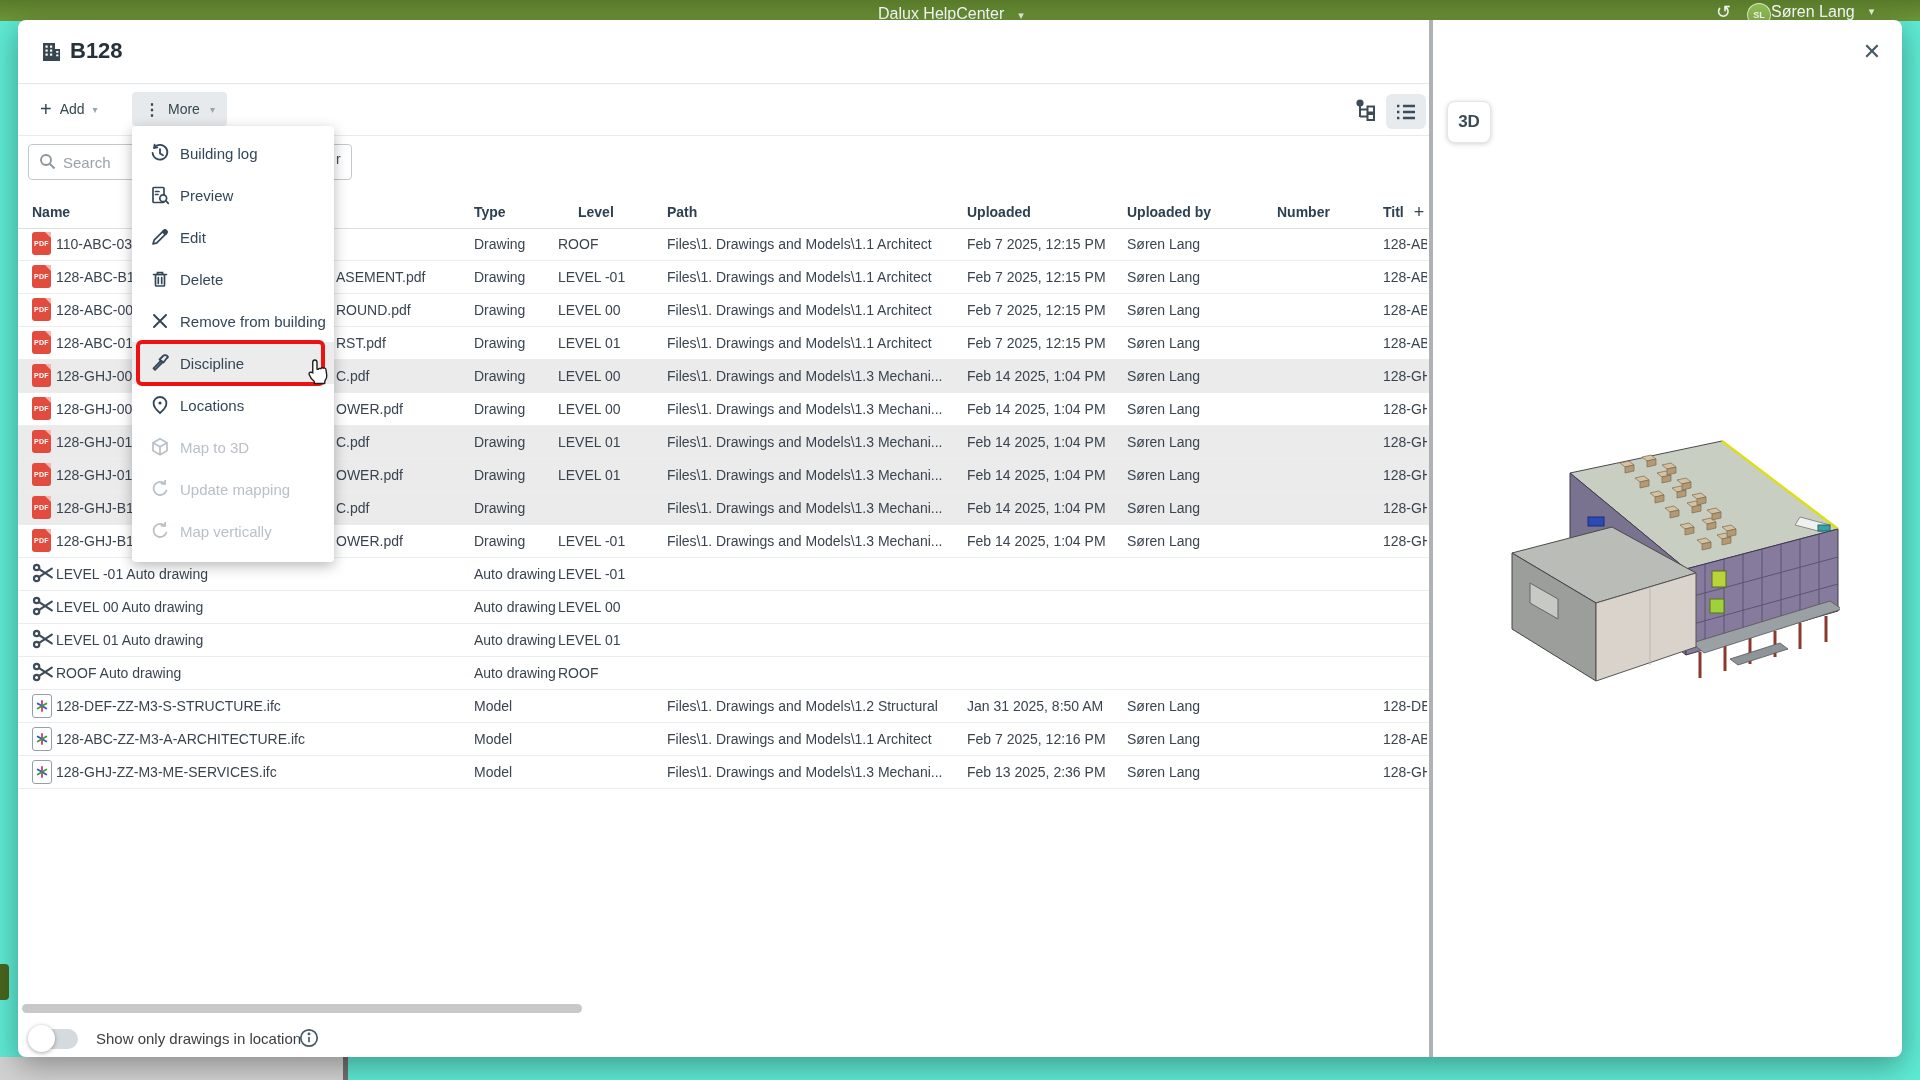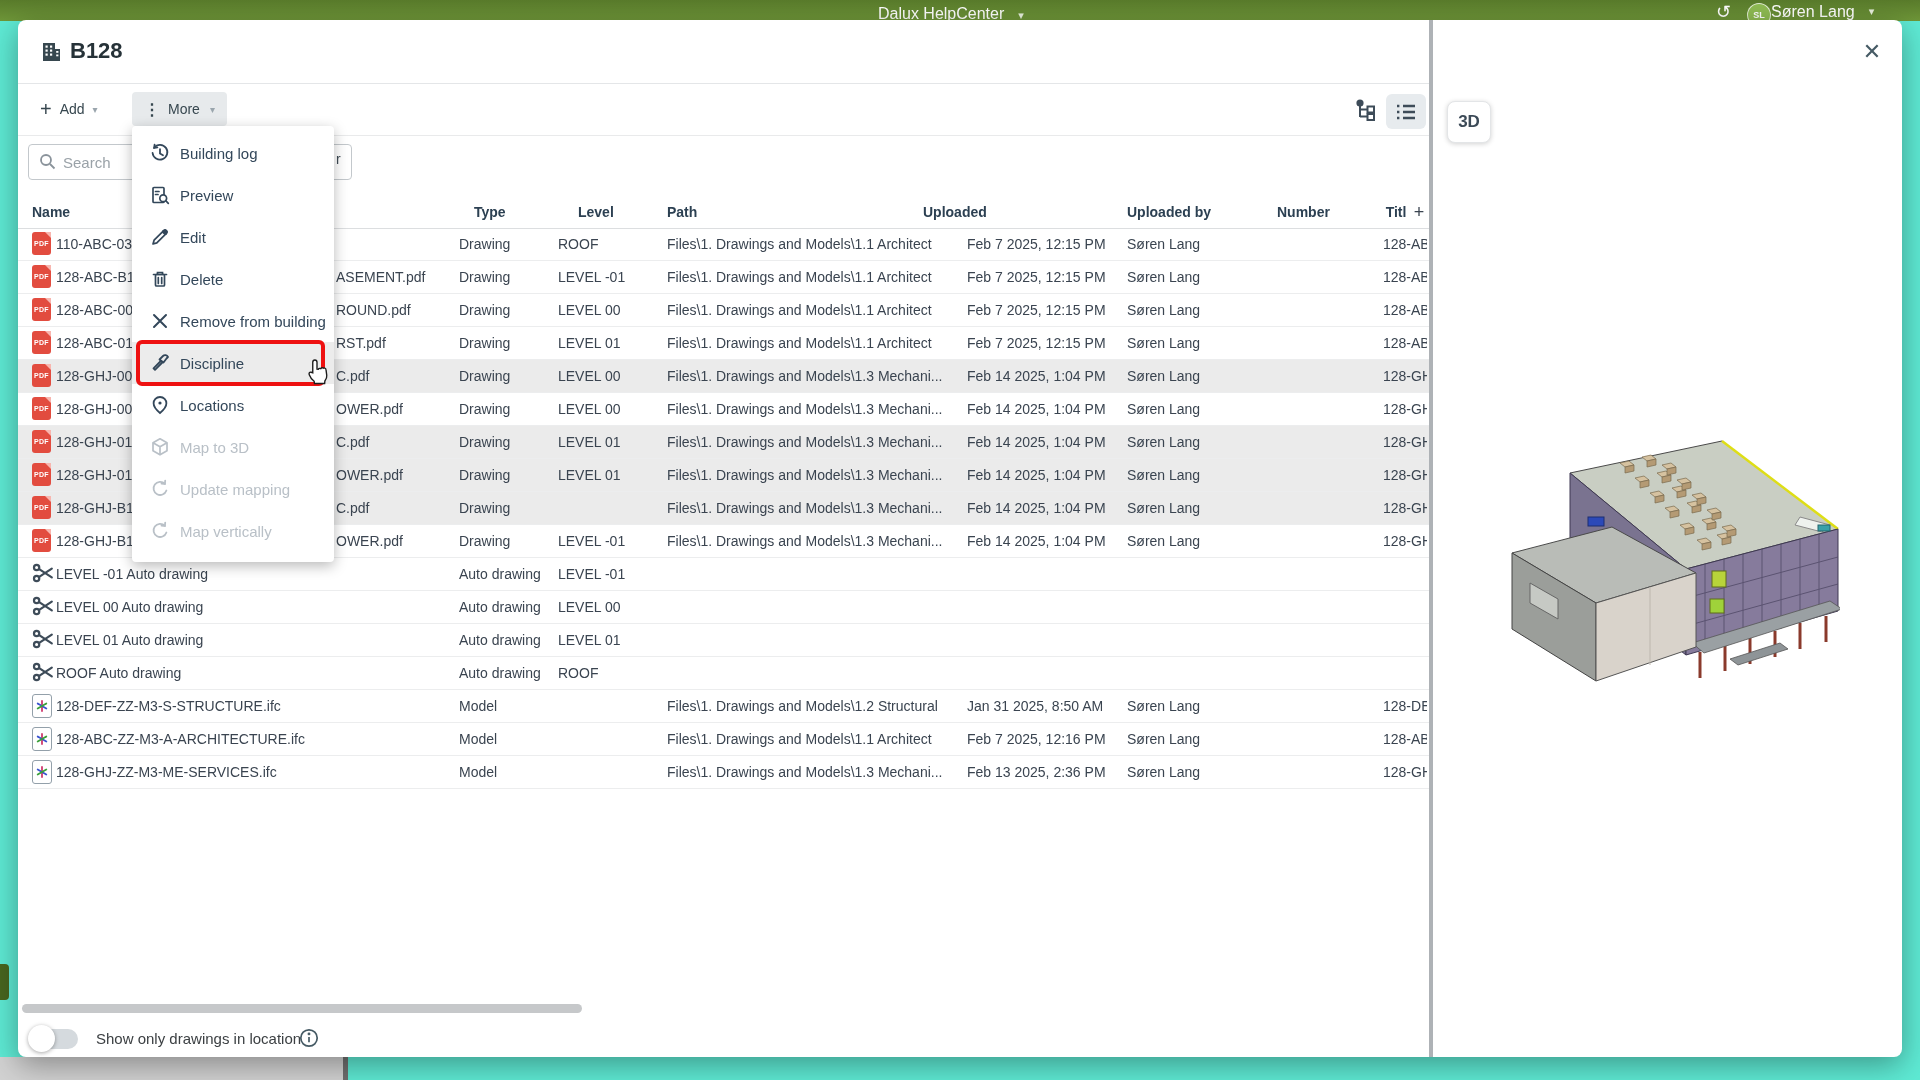--- a/index.html
+++ b/index.html
@@ -43,31 +43,31 @@
   
   #searchbox{position:absolute;left:10px;top:124px;width:322px;height:34px;border:1px solid #c3c8cc;border-radius:4px;background:#fff;}
   #searchbox svg{position:absolute;left:10px;top:8px;}
   #searchinput{position:absolute;left:32px;top:1px;width:280px;height:30px;border:none;outline:none;
     font-size:15px;color:#3f4b54;font-family:"Liberation Sans",sans-serif;}
   #searchinput::placeholder{color:#9aa2a8;}
   #remnant{position:absolute;left:318px;top:131px;font-size:14px;color:#3f4b54;}
   
   #thead{position:absolute;left:0;top:176px;width:1411px;height:32px;border-bottom:1px solid #dcdee0;
     font-size:14px;font-weight:bold;color:#2c4052;line-height:32px;}
-  .hc{position:absolute;top:0;white-space:nowrap;text-align:center;}
+  .hc{position:absolute;top:0;white-space:nowrap;}
   #addcol{position:absolute;left:1390px;top:176px;width:22px;height:32px;font-size:18px;color:#3a4450;
     display:flex;align-items:center;justify-content:center;}
   #rows{position:absolute;left:0;top:208px;width:1411px;}
   .row{position:relative;width:1411px;height:32px;border-bottom:1px solid #ecedee;font-size:14px;color:#3a4450;line-height:32px;}
   .row.sel{background:#ebebeb;}
   .cell{position:absolute;top:0;white-space:nowrap;}
   .c-icon{left:14px;top:4px;line-height:normal;}
   .c-name{left:38px;}
   .c-tail{left:318px;}
-  .c-type{left:441px;}
+  .c-type{left:456px;}
   .c-level{left:540px;}
   .c-path{left:649px;width:296px;overflow:hidden;}
   .c-up{left:949px;}
   .c-by{left:1109px;}
   .c-num{left:1259px;}
   .c-title{left:1365px;width:44px;overflow:hidden;}
   .pdficon{width:19px;height:23px;background:#e24c3f;border-radius:3px;position:relative;
     display:flex;align-items:center;justify-content:center;}
   .pdficon:before{content:"";position:absolute;right:0;top:0;border-style:solid;border-width:0 6px 6px 0;
     border-color:transparent #f8b6af transparent transparent;}
@@ -174,21 +174,21 @@
         </svg>
       <input id="searchinput" placeholder="Search" style="">
     </div>
     <div id="remnant">r</div>
 
     <div id="thead">
       <span class="hc" style="left:14px">Name</span>
       <span class="hc" style="left:456px">Type</span>
       <span class="hc" style="left:560px">Level</span>
       <span class="hc" style="left:649px">Path</span>
-      <span class="hc" style="left:905px">Uploaded</span>
+      <span class="hc" style="left:949px">Uploaded</span>
       <span class="hc" style="left:1109px">Uploaded by</span>
       <span class="hc" style="left:1259px">Number</span>
       <span class="hc" style="left:1365px;width:26px;overflow:hidden">Titl</span>
     </div>
     <div id="addcol">+</div>
 
     <div id="rows">
         <div class="row">
     <span class="cell c-icon">
             <span class="pdficon">

